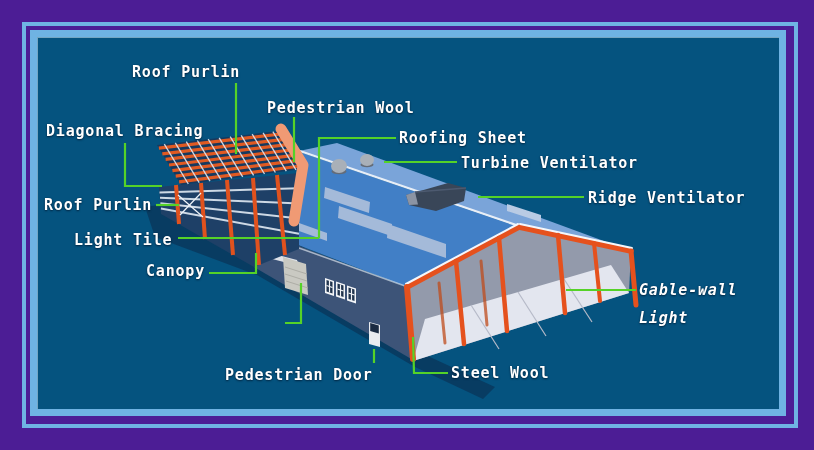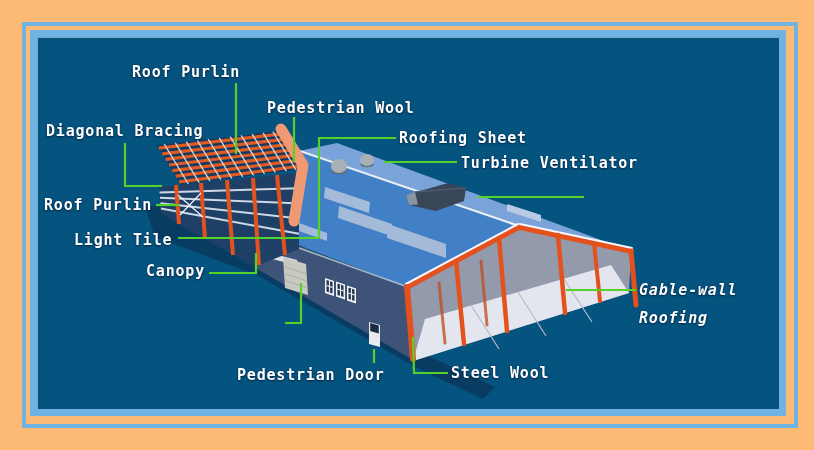--- a/index.html
+++ b/index.html
@@ -1,17 +1,17 @@
 <!DOCTYPE html>
 <html><head>
 <meta charset="utf-8">
 <style>
   html,body{margin:0;padding:0;background:#ffffff;width:814px;height:450px;overflow:hidden;
             font-family:"DejaVu Sans Mono","Liberation Mono",monospace;}
-  .stage{position:relative;width:814px;height:450px;background:#fdba74;}
+  .stage{position:relative;width:814px;height:450px;background:#4c1d95;}
   
   .border-outer{position:absolute;left:22px;top:22px;width:768px;height:398px;
                 border:4px solid #6fb3e3;}
   .border-inner{position:absolute;left:30px;top:30px;width:742px;height:372px;
                 border:7px solid #6fb3e3;}
   .panel{position:absolute;left:37px;top:37px;width:742px;height:372px;
          background:#05537f;overflow:hidden;
          box-shadow:inset 1px 1px 0 rgba(210,235,250,.55);}
   .panel svg{position:absolute;left:0;top:0;}
   .lbl{position:absolute;color:#ffffff;font-weight:bold;font-size:15px;
@@ -175,21 +175,22 @@
       </g>
     </svg>
 
     <div class="lbl" style="left:95px;top:26px">Roof Purlin</div>
     <div class="lbl" style="left:230px;top:62px">Pedestrian Wool</div>
     <div class="lbl" style="left:9px;top:85px">Diagonal Bracing</div>
     <div class="lbl" style="left:7px;top:159px">Roof Purlin</div>
     <div class="lbl" style="left:37px;top:194px">Light Tile</div>
     <div class="lbl" style="left:362px;top:92px">Roofing Sheet</div>
     <div class="lbl" style="left:424px;top:117px">Turbine Ventilator</div>
+    <div class="lbl" style="left:551px;top:152px">Ridge Ventilator</div>
     <div class="lbl" style="left:109px;top:225px">Canopy</div>
-    <div class="lbl" style="left:200px;top:329px">Pedestrian Door</div>
+    <div class="lbl" style="left:188px;top:329px">Pedestrian Door</div>
     <div class="lbl" style="left:414px;top:327px">Steel Wool</div>
     <div class="lbl lbl2" style="left:602px;top:239px">
       <div>Gable-wall</div>
-      <div>Roofing</div>
+      <div>Light</div>
     </div>
   </div>
 </div>
 
 </body></html>

